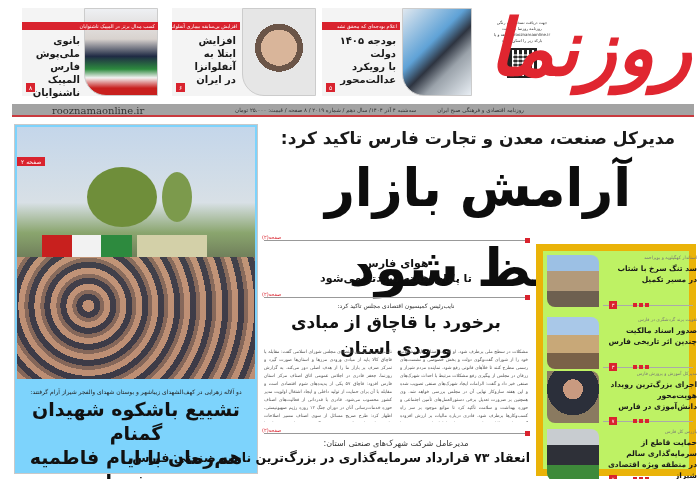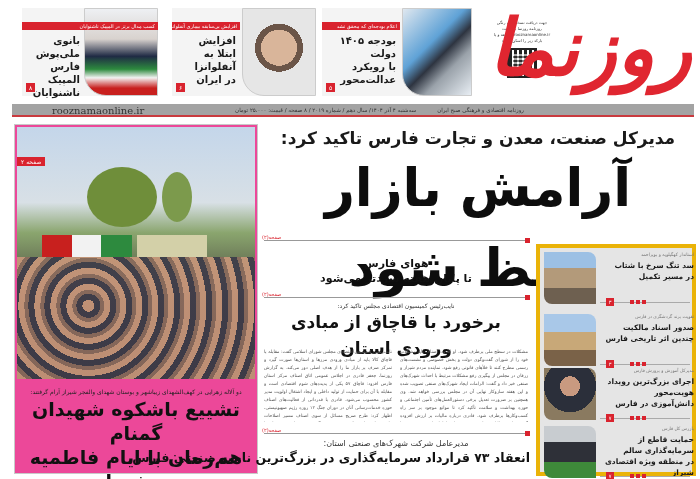--- a/index.html
+++ b/index.html
@@ -22,21 +22,21 @@
      #fff; position: relative; border: 2px solid #222; }
   .qr::after { content:""; position:absolute; inset:4px; background: repeating-linear-gradient(0deg, #fff 0 2px, #333 2px 4px); opacity: .6; }
 
   
   .datebar { position: absolute; top: 104px; left: 12px; width: 682px; height: 13px; background: #a3a3a3; border-bottom: 2px solid #c93a3e; font-size: 5.5px; line-height: 13px; color: #333; }
   .datebar .site { position: absolute; left: 40px; top: 0; font-family: "DejaVu Serif", serif; font-size: 10px; direction: ltr; color: #333; }
   .datebar .desc { position: absolute; right: 170px; top: 0; }
   .datebar .date { position: absolute; right: 278px; top: 0; white-space: nowrap; }
 
   
-  .photo-card { position: absolute; top: 124px; left: 14px; width: 244px; height: 350px; border: 1px solid #c9c9c9; background: #ec4899; padding-left: 25px; }
+  .photo-card { position: absolute; top: 124px; left: 14px; width: 244px; height: 350px; border: 1px solid #c9c9c9; background: #7dd3fc; padding-left: 25px; }
   .photo { position: absolute; top: 2px; left: 2px; width: 238px; height: 252px; overflow: hidden;
      background: linear-gradient(180deg, #c4d6ea 0%, #d8e0e6 30%, #8aa56e 42%, #6f7e5a 52%, #7a6a5a 62%, #5a4c44 75%, #4a3e3a 100%); }
   .photo .tree { position: absolute; top: 40px; left: 70px; width: 70px; height: 60px; border-radius: 50%; background: #6f8e3a; }
   .photo .tree2 { position: absolute; top: 45px; left: 145px; width: 30px; height: 50px; border-radius: 50%; background: #7c9a4c; }
   .photo .flag { position: absolute; top: 108px; left: 25px; width: 90px; height: 22px; background: linear-gradient(90deg, #c8201e 0 33%, #f2f2f2 33% 66%, #2d8a3e 66%); }
   .photo .banner { position: absolute; top: 108px; left: 120px; width: 70px; height: 22px; background: #d3d0a8; }
   .photo .crowd { position: absolute; top: 130px; left: 0; width: 100%; height: 122px;
      background: repeating-radial-gradient(circle at 30% 40%, #c9977a 0 6px, #3b3a48 6px 12px, #8a6a5c 12px 16px); opacity: .9; }
   .photo .pg-tag { position: absolute; top: 30px; left: 0; background: #d9232e; color: #fff; font-size: 6px; padding: 1px 4px; }
   .photo-caption { position: absolute; top: 262px; right: 8px; left: 8px; text-align: center; }
@@ -52,21 +52,21 @@
   .rule .ref { position: absolute; left: -2px; top: -6px; font-size: 5px; color: #d9232e; background: #fff; padding-right: 2px; }
 
   
   .story { position: absolute; left: 262px; width: 268px; text-align: center; }
   .story .k { font-size: 6px; color: #333; }
   .story .h { font-weight: bold; color: #111; }
   .body-cols { position: absolute; top: 348px; left: 264px; width: 264px; height: 74px; display: flex; gap: 8px; }
   .body-cols .col { flex: 1; font-size: 4.5px; line-height: 8px; color: #555; text-align: justify; overflow: hidden; }
 
   
-  .sidebar { position: absolute; top: 244px; left: 536px; width: 160px; height: 232px; border: 4px solid #eab308; background: #e5e5e5; }
+  .sidebar { position: absolute; top: 244px; left: 536px; width: 160px; height: 232px; border: 7px solid #eab308; background: #bef264; }
   .side-item { position: absolute; left: 4px; width: 152px; height: 56px; }
   .side-item .thumb { position: absolute; left: 0; top: 2px; width: 52px; height: 52px; border-radius: 0 8px 0 8px; overflow: hidden; }
   .side-item .cat { position: absolute; right: 2px; top: 2px; font-size: 4.5px; color: #777; }
   .side-item .t { position: absolute; right: 2px; top: 10px; width: 96px; font-size: 7.5px; font-weight: bold; line-height: 11px; text-align: right; color: #1a1a1a; }
   .side-item .meta { position: absolute; left: 56px; bottom: 3px; width: 90px; height: 1px; background: #aaa; }
   .side-item .meta .p { position: absolute; left: 6px; top: -4px; width: 8px; height: 8px; background: #d9232e; color:#fff; font-size:5px; line-height:8px; text-align:center; }
   .side-item .meta .dots { position: absolute; left: 30px; top: -2px; width: 16px; height: 4px; background: repeating-linear-gradient(90deg, #d9232e 0 4px, transparent 4px 6px); }
 </style>
 </head>
 <body>

